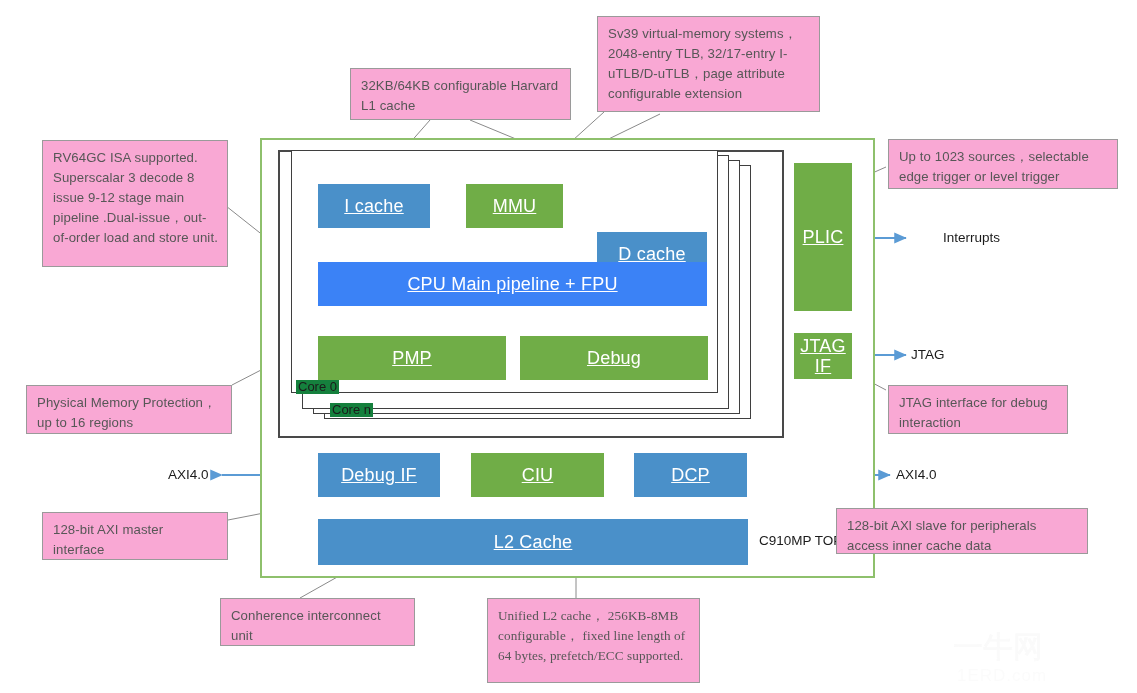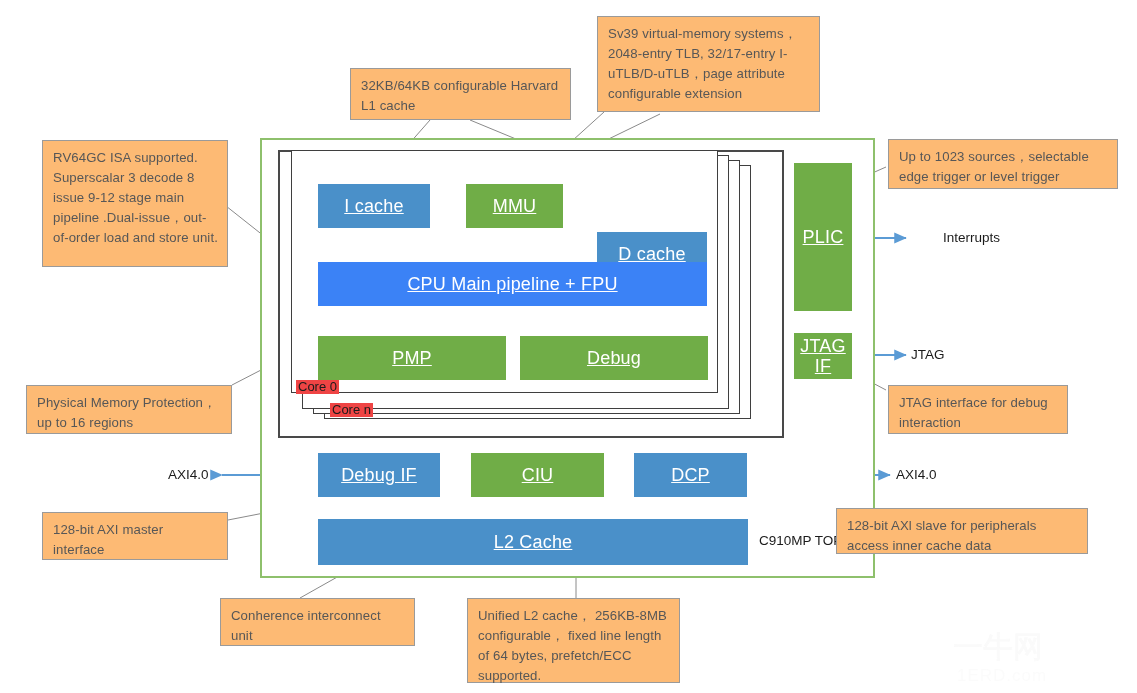--- a/index.html
+++ b/index.html
@@ -24,21 +24,21 @@
     left: 0; top: 0;
     width: 1137px;
     height: 693px;
     pointer-events: none;
   }
   
   .callout {
     position: absolute;
     box-sizing: border-box;
     border: 1px solid #9a9a9a;
-    background: #fdba74;
+    background: #f9a8d4;
     color: #575757;
     font-size: 13.2px;
     line-height: 20px;
     padding: 7px 9px 12px 10px;
     letter-spacing: .1px;
   }
   
   .chip-outline {
     position: absolute;
     box-sizing: border-box;
@@ -55,21 +55,21 @@
   .core-card {
     position: absolute;
     box-sizing: border-box;
     border: 1.3px solid #3f3f3f;
     background: #ffffff;
   }
   .core-label {
     position: absolute;
     font-size: 13px;
     color: #1b1b1b;
-    background: #ef4444;
+    background: #15803d;
     padding: 0 2px;
     line-height: 14px;
     white-space: nowrap;
     text-align: right;
   }
   
   .blk {
     position: absolute;
     box-sizing: border-box;
     display: flex;
@@ -260,20 +260,20 @@
   <div class="callout" style="left:888px; top:385px; width:180px; height:49px;">JTAG interface for debug interaction</div>
 
   <div class="callout" style="left:26px; top:385px; width:206px; height:49px;">Physical Memory Protection， up to 16 regions</div>
 
   <div class="callout" style="left:42px; top:512px; width:186px; height:48px;">128-bit AXI master interface</div>
 
   <div class="callout" style="left:836px; top:508px; width:252px; height:46px;">128-bit AXl slave for peripherals access inner cache data</div>
 
   <div class="callout" style="left:220px; top:598px; width:195px; height:48px;">Conherence interconnect unit</div>
 
-  <div class="callout" style="left:467px; top:598px; width:213px; height:85px;">Unified L2 cache， 256KB-8MB configurable， fixed line length of 64 bytes, prefetch/ECC supported.</div>
+  <div class="callout" style="left:487px; top:598px; width:213px; height:85px;font-family:Liberation Serif, serif;">Unified L2 cache， 256KB-8MB configurable， fixed line length of 64 bytes, prefetch/ECC supported.</div>
 
   <svg class="watermark" viewBox="0 0 180 62" xmlns="http://www.w3.org/2000/svg">
     <text class="wm-txt" x="2" y="30">一牛网</text>
     <text class="wm-sub" x="6" y="54">1ERD.com</text>
   </svg>
 
 </div>
 
 </body></html>

